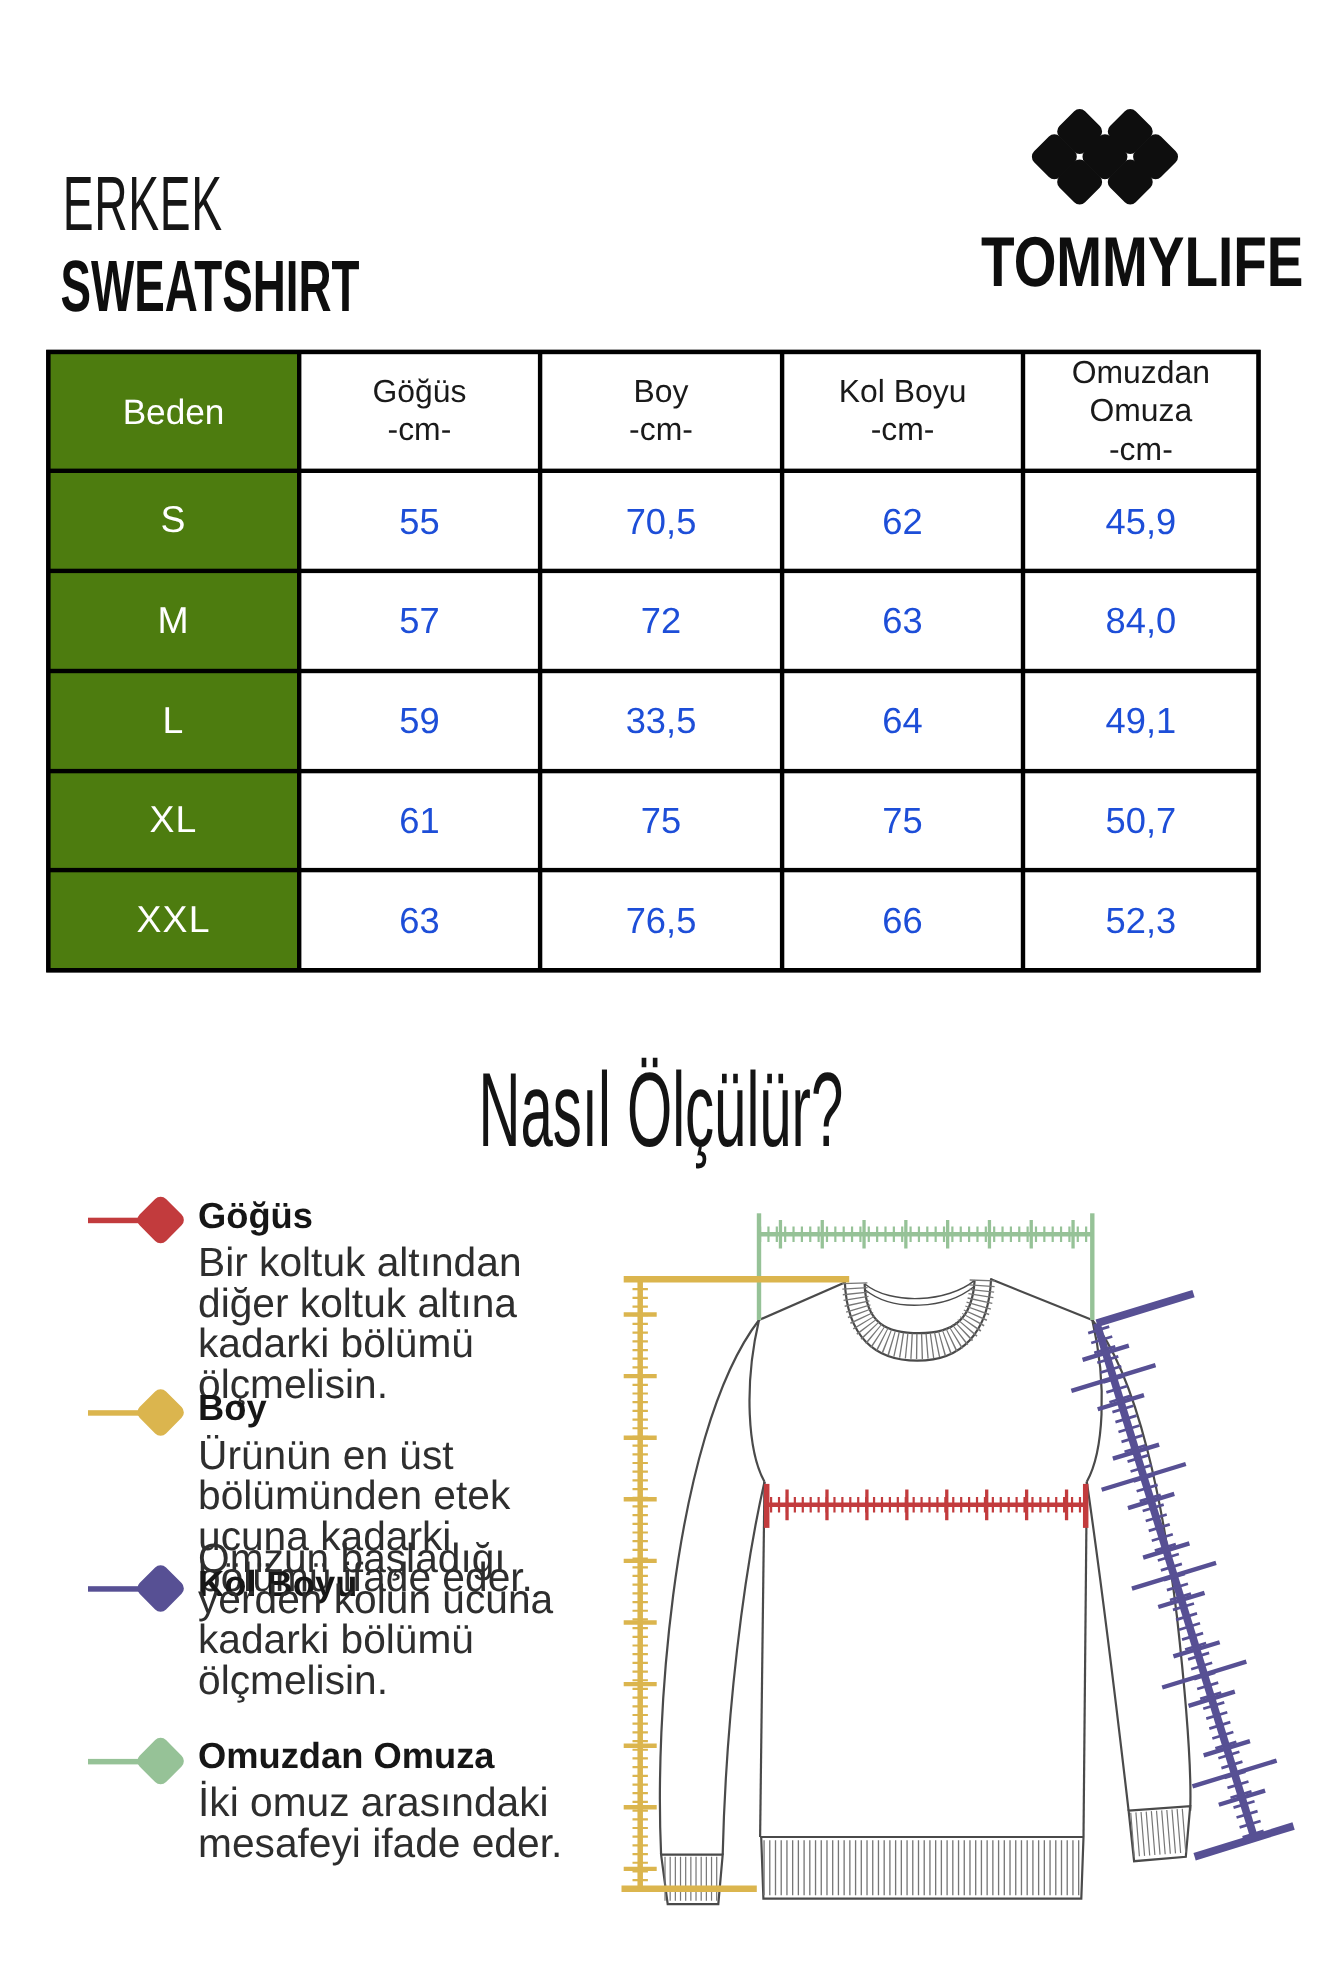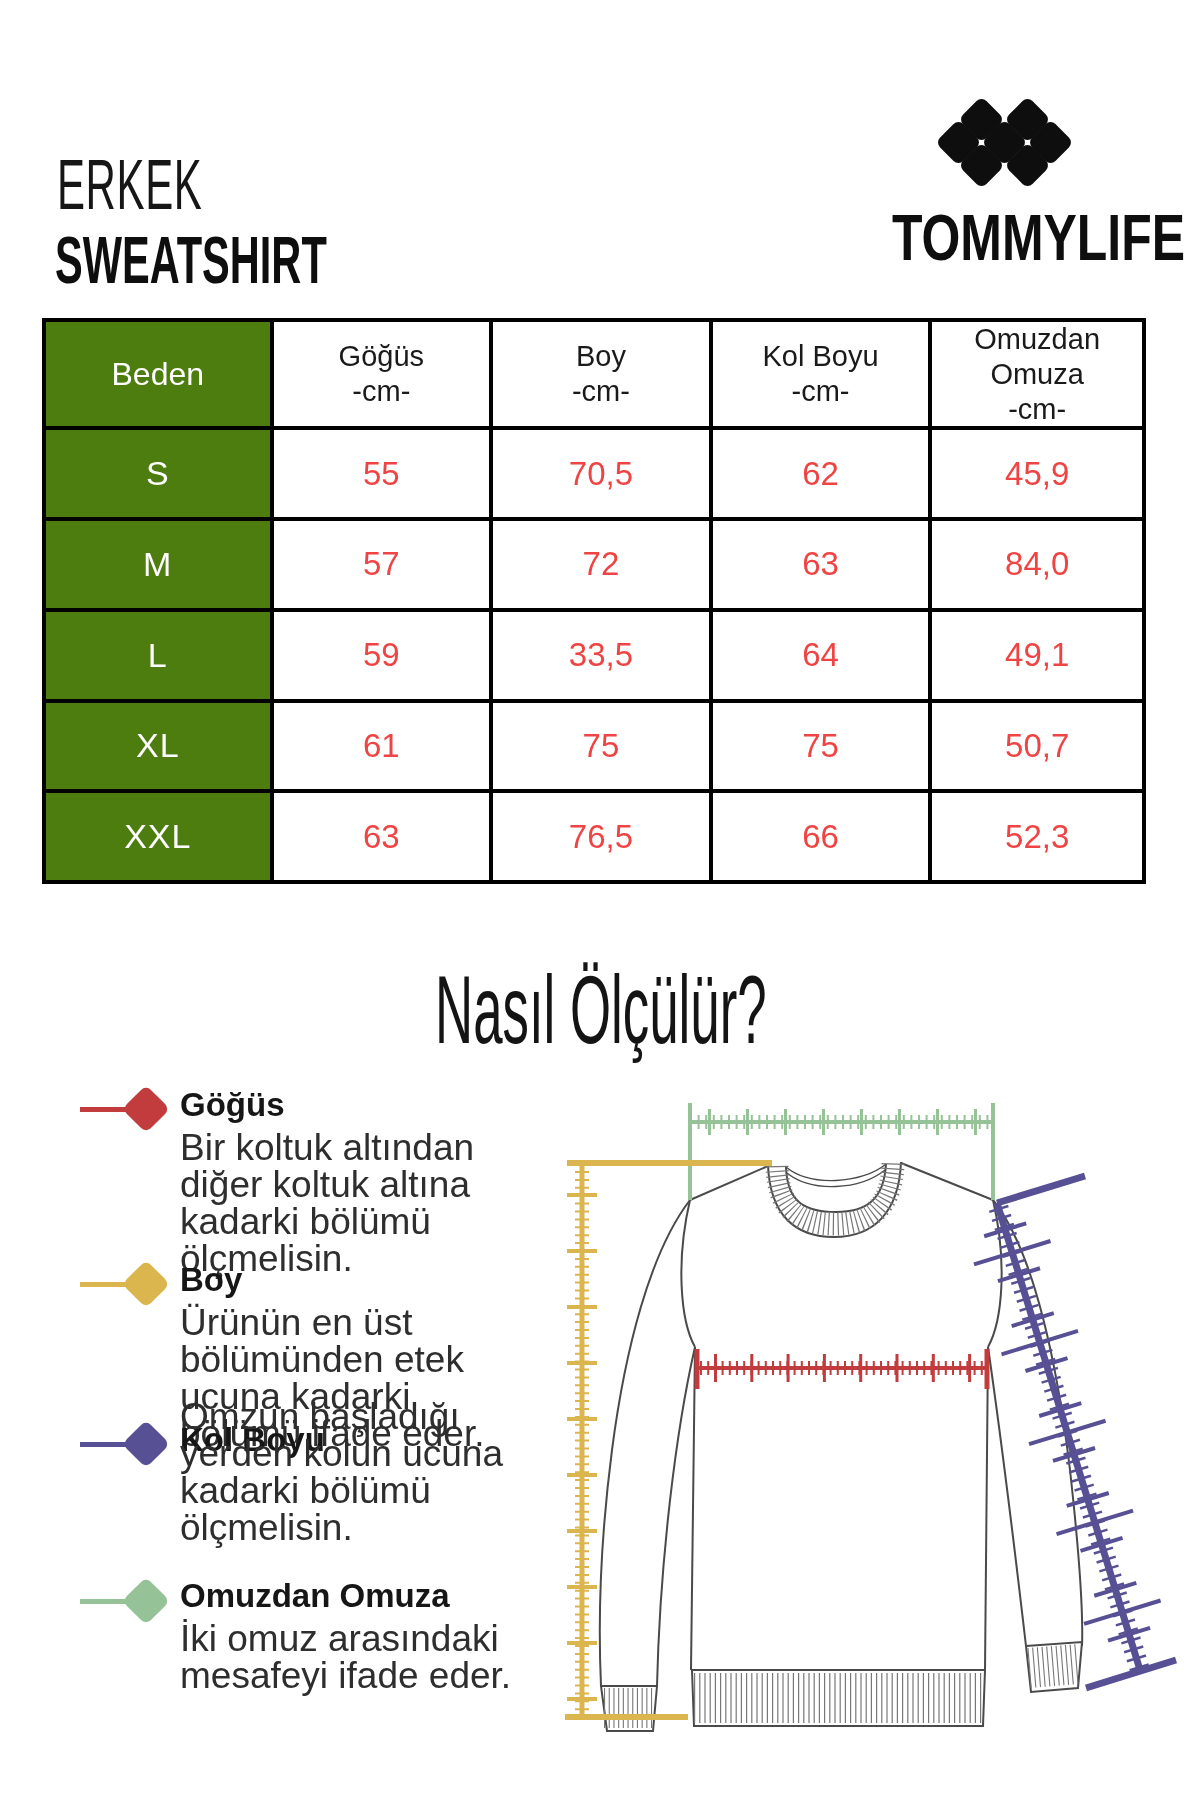--- a/index.html
+++ b/index.html
@@ -31,21 +31,21 @@
     box-sizing:border-box;border:4px solid #000;background:#000;
     display:grid;grid-template-columns:226fr 218fr 218fr 218fr 212fr;
     grid-template-rows:repeat(6,1fr);grid-gap:4px;
   }
   .cell{background:#fff;display:flex;flex-direction:column;align-items:center;justify-content:center;text-align:center;}
   .cell.dark{background:#4d7c0f;color:#fff;}
   .th-label{font-size:29px;line-height:1.2;color:#1a1a1a;}
   .th-unit{font-size:29px;line-height:1.2;color:#1a1a1a;}
   .cell.dark .th-label{color:#fff;font-size:32px;}
   .size-label{font-size:34px;color:#fff;letter-spacing:1px;}
-  .num{font-size:33px;color:#ef4444;}
+  .num{font-size:33px;color:#1d4ed8;}
   
   .measure-title{
     position:absolute;left:300px;top:962px;width:600px;text-align:center;
     font-size:96px;line-height:1;font-weight:400;color:#141414;
     transform:scaleX(.55);transform-origin:center top;white-space:nowrap;
   }
   .measure-item{position:absolute;}
   .marker-line{position:absolute;height:5px;width:66px;left:80px;}
   .marker-diamond{position:absolute;width:34px;height:34px;border-radius:7px;transform:rotate(45deg);left:129px;}
   .mi-title{position:absolute;left:180px;font-size:33px;font-weight:700;color:#161616;white-space:nowrap;}

